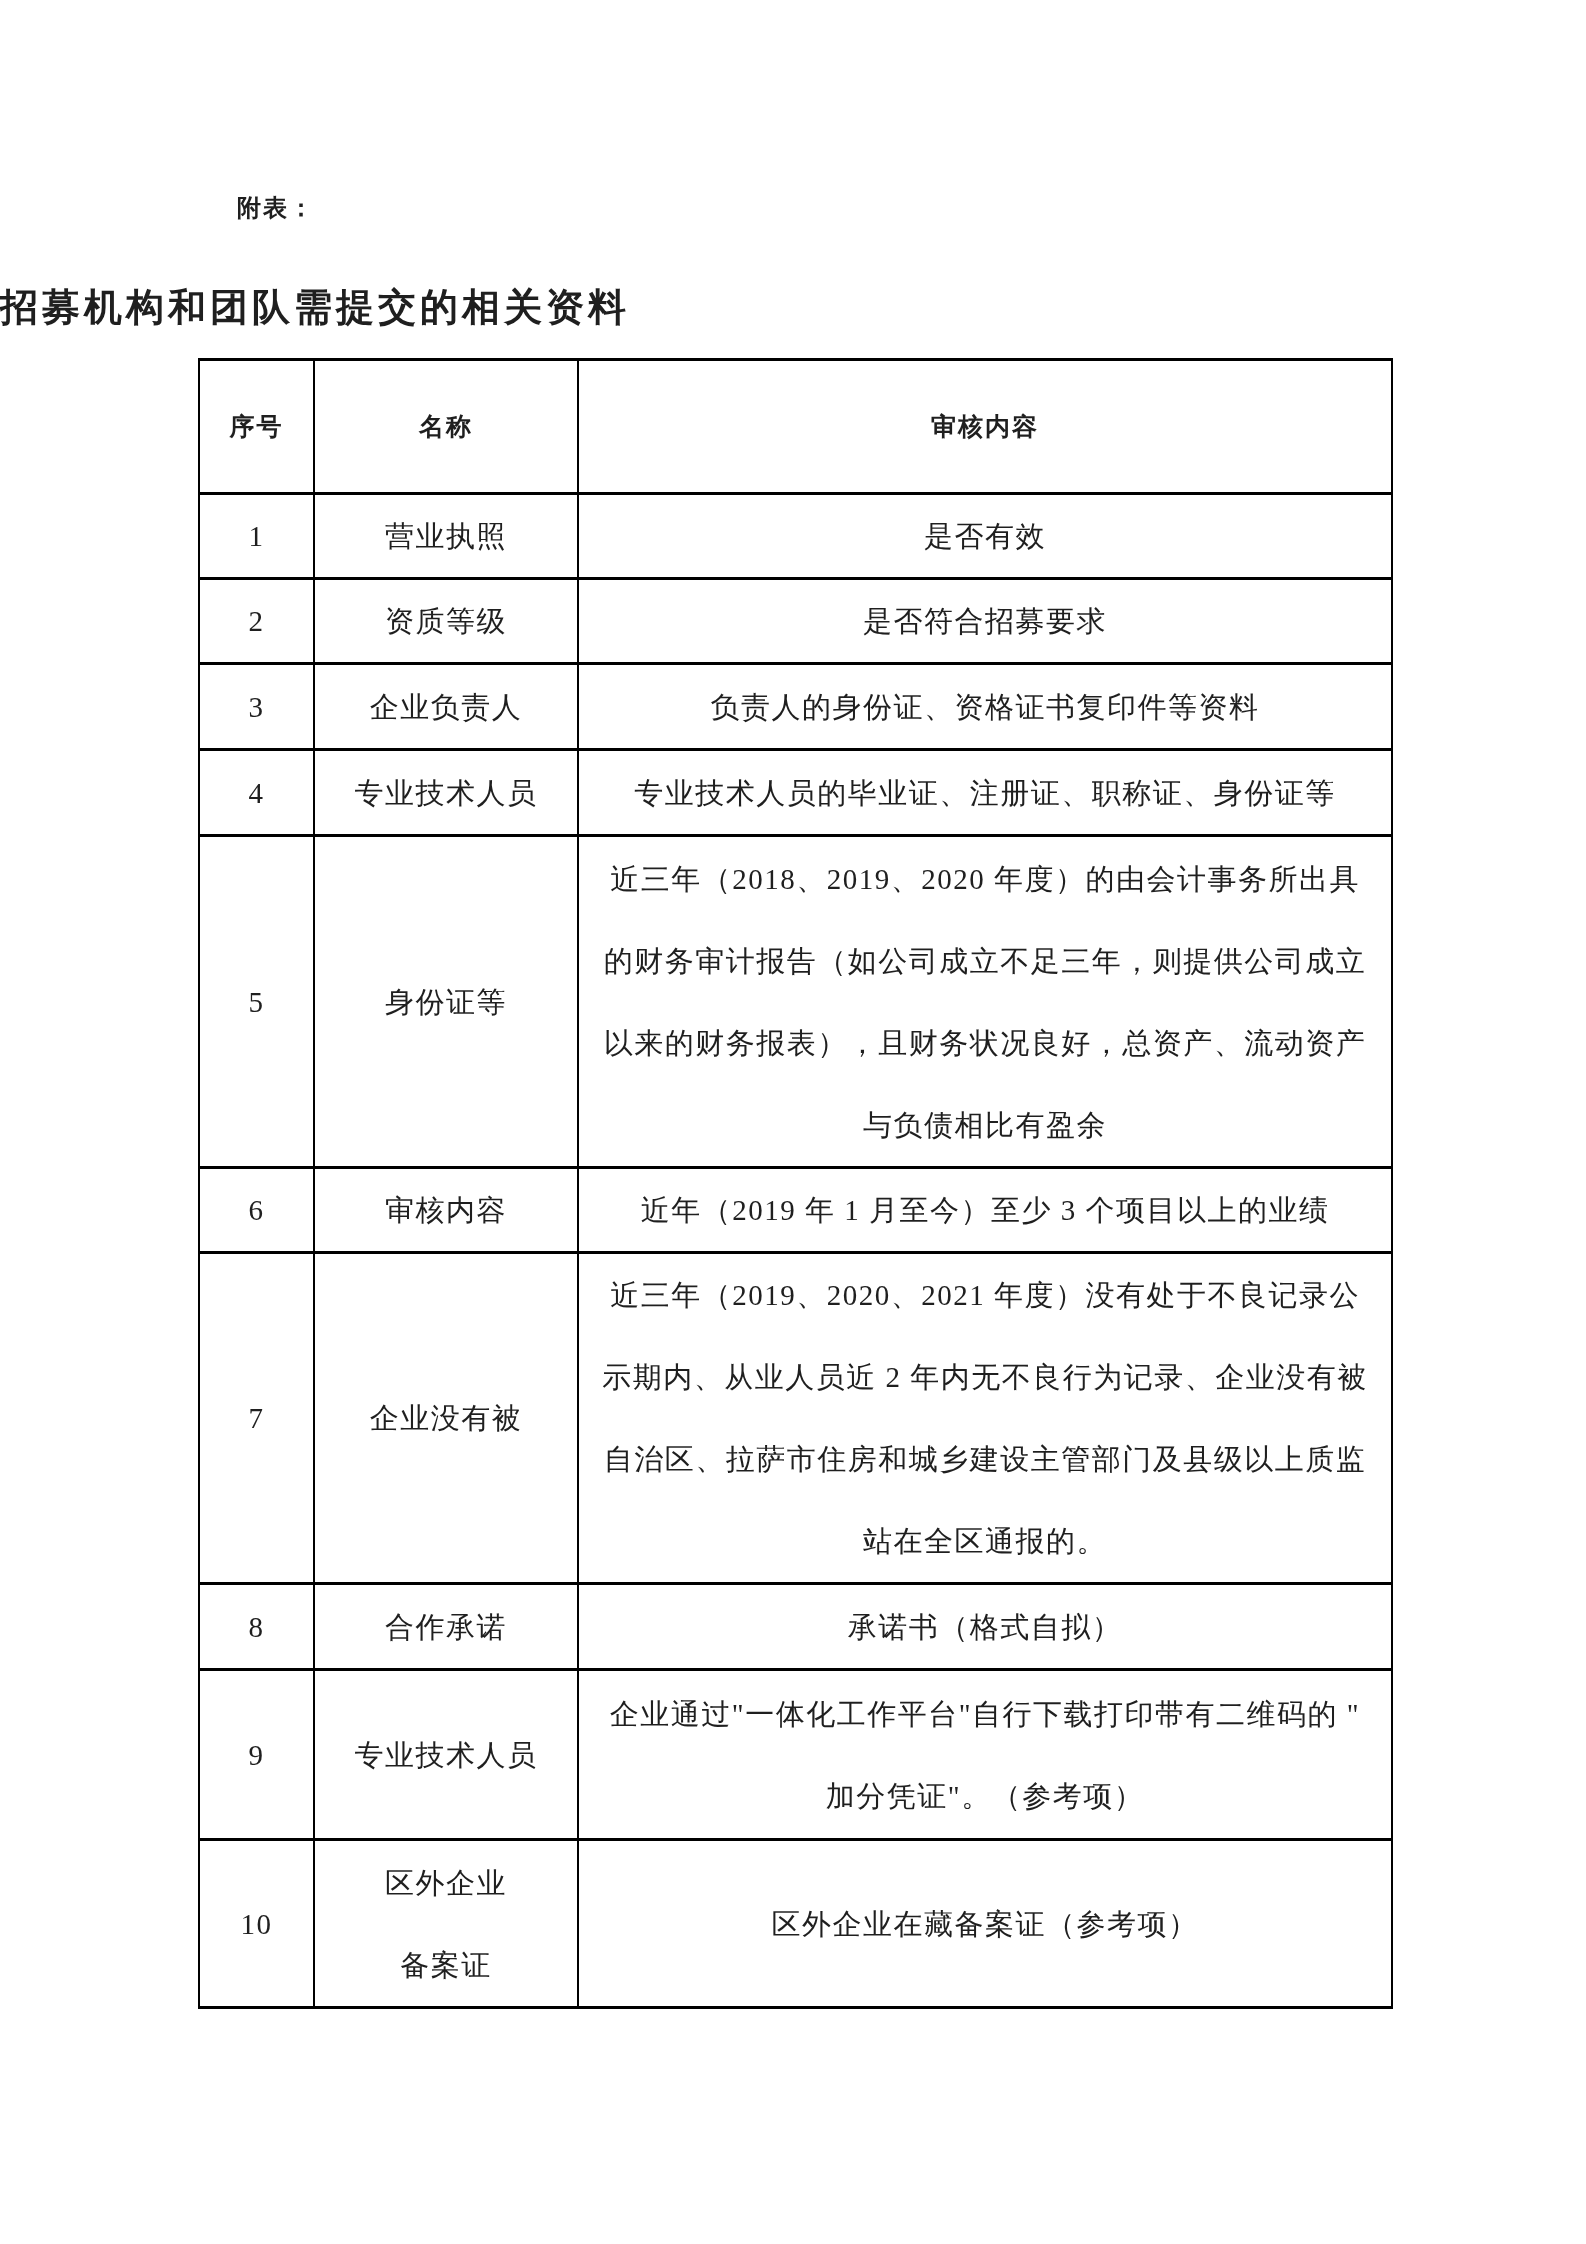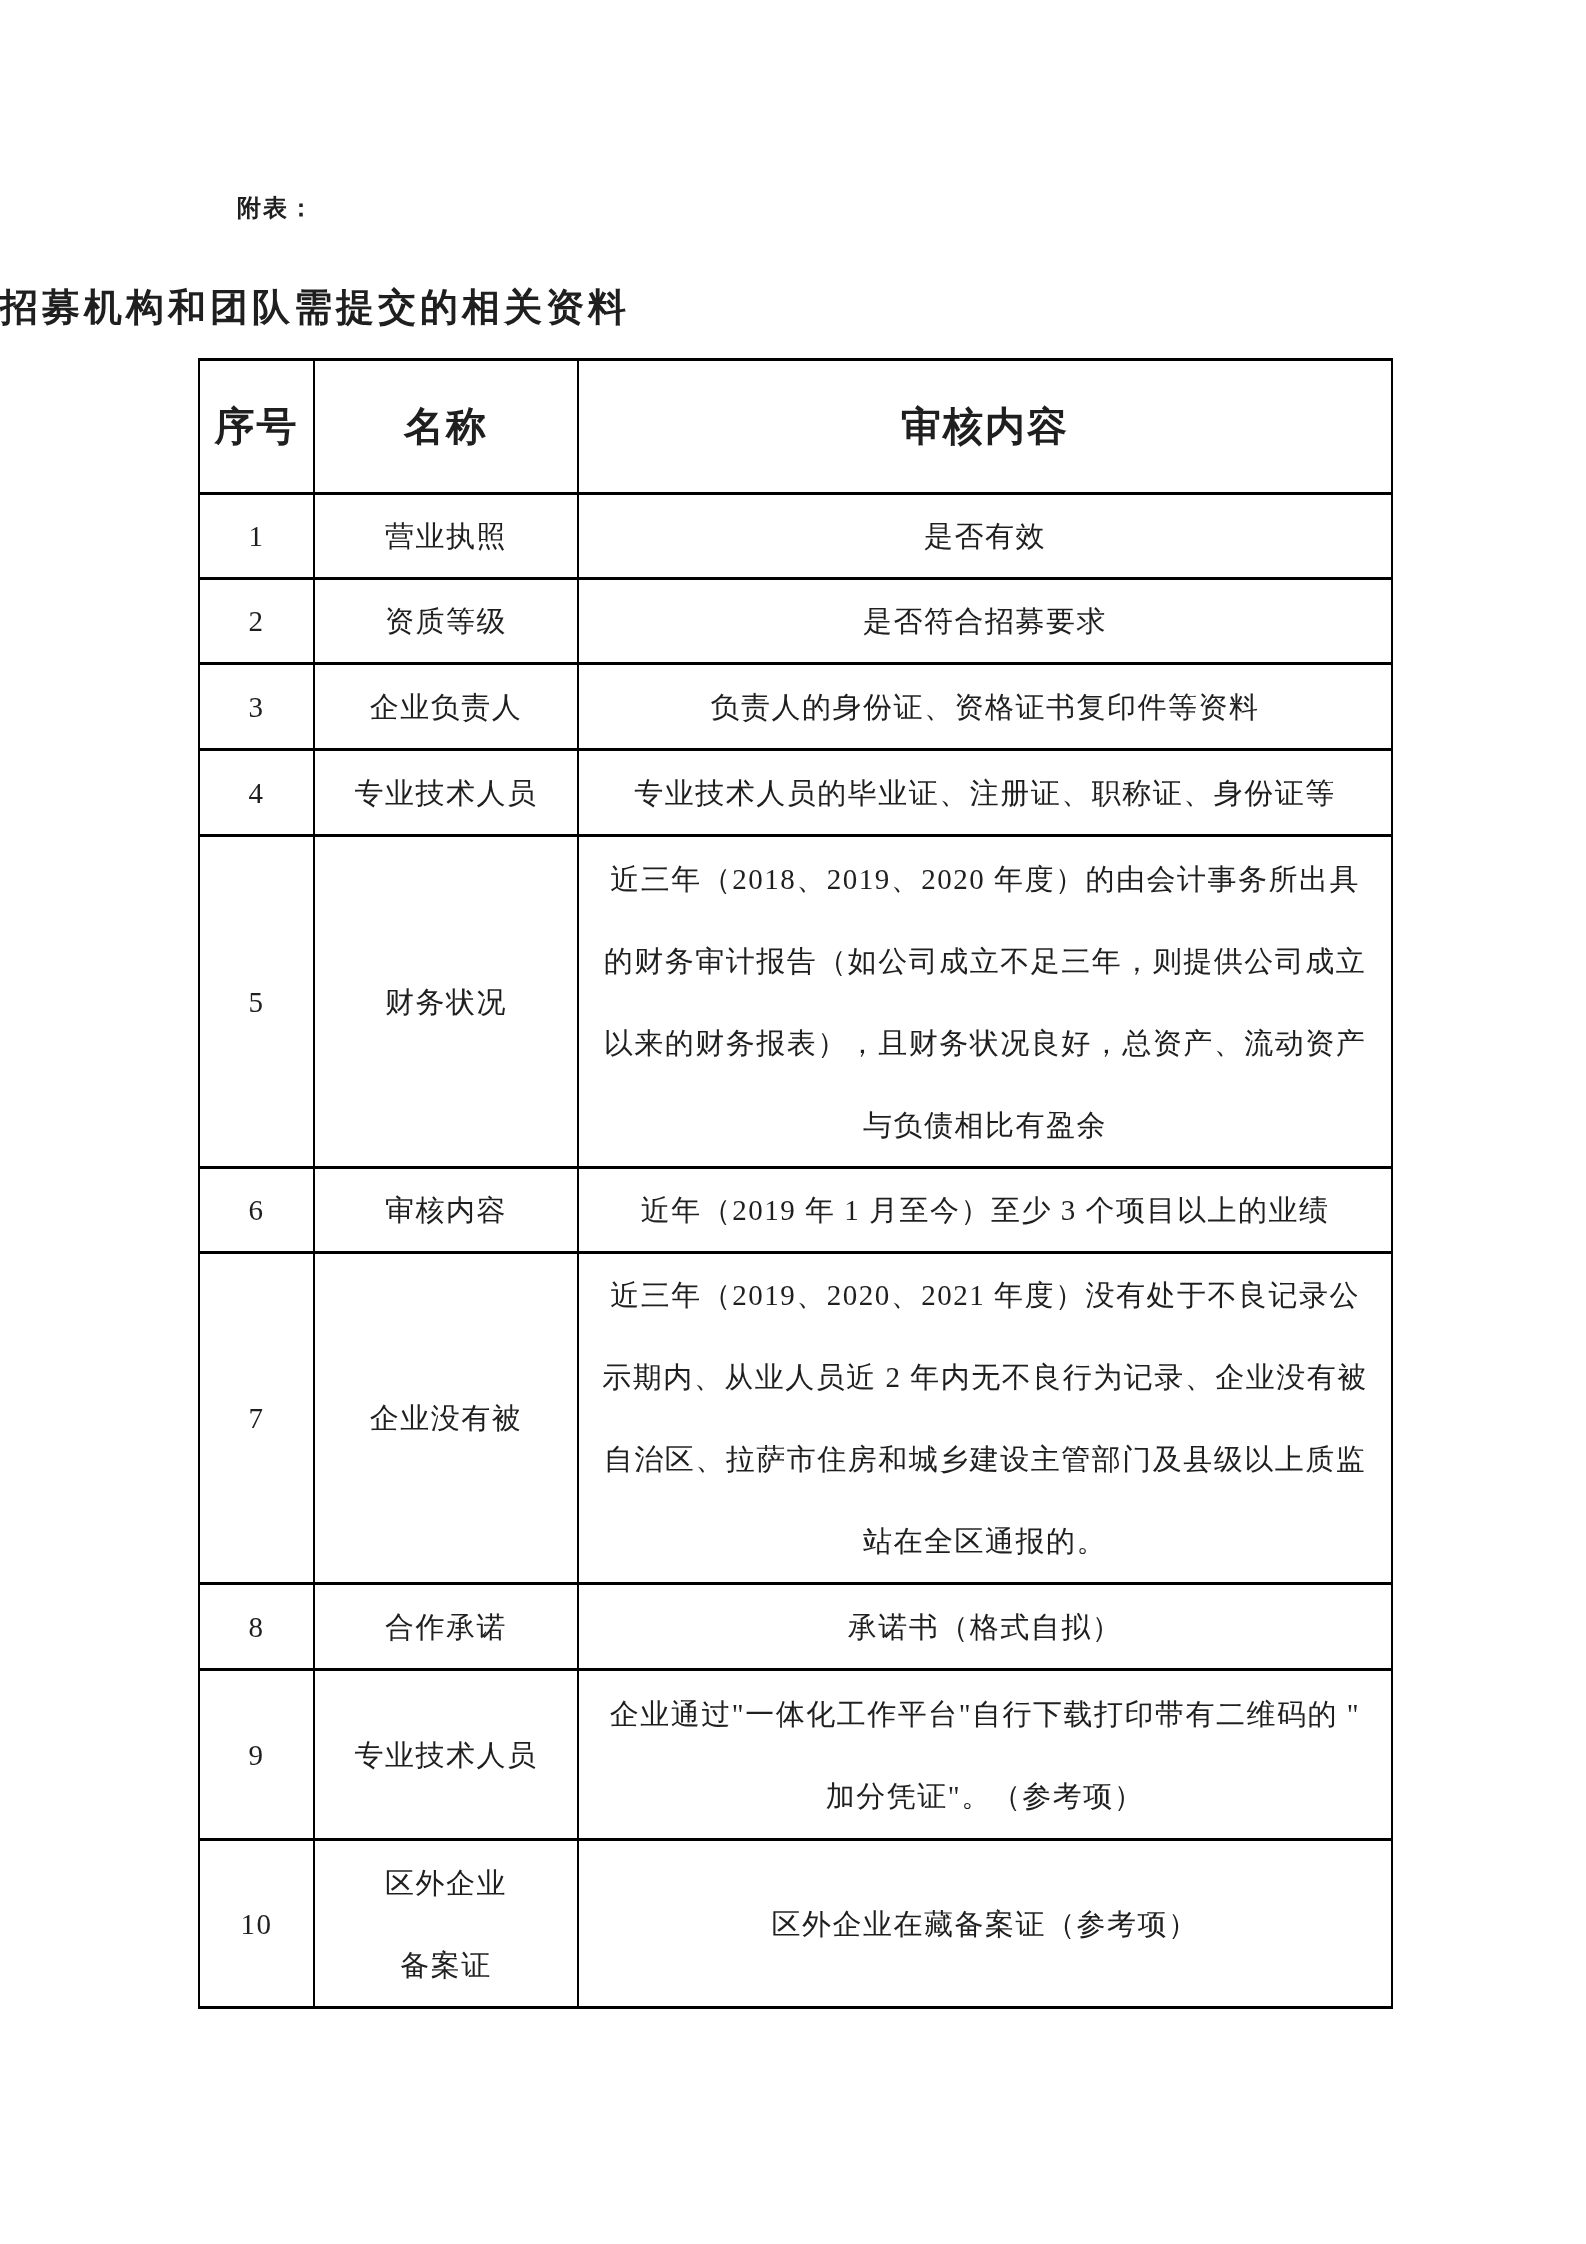--- a/index.html
+++ b/index.html
@@ -49,21 +49,21 @@
     text-align: center;
     vertical-align: middle;
     font-size: 29px;
     letter-spacing: 1.5px;
     line-height: 82px;
     white-space: pre-line;
     padding: 0 12px;
     overflow: hidden;
   }
   .req-table th {
-    font-size: 40px;
+    font-size: 25px;
     font-weight: 600;
     letter-spacing: 2px;
     line-height: normal;
   }
   tr.h-header { height: 134px; }
   tr.h-r1  { height: 84px; }
   tr.h-r2  { height: 84px; }
   tr.h-r3  { height: 86px; }
   tr.h-r4  { height: 86px; }
   tr.h-r5  { height: 332px; }
@@ -107,21 +107,21 @@
       <td>企业负责人</td>
       <td>负责人的身份证、资格证书复印件等资料</td>
     </tr>
     <tr class="h-r4">
       <td>4</td>
       <td>专业技术人员</td>
       <td>专业技术人员的毕业证、注册证、职称证、身份证等</td>
     </tr>
     <tr class="h-r5">
       <td>5</td>
-      <td>财务状况</td>
+      <td>身份证等</td>
       <td>近三年（2018、2019、2020 年度）的由会计事务所出具
 的财务审计报告（如公司成立不足三年，则提供公司成立
 以来的财务报表），且财务状况良好，总资产、流动资产
 与负债相比有盈余</td>
     </tr>
     <tr class="h-r6">
       <td>6</td>
       <td>审核内容</td>
       <td>近年（2019 年 1 月至今）至少 3 个项目以上的业绩</td>
     </tr>

